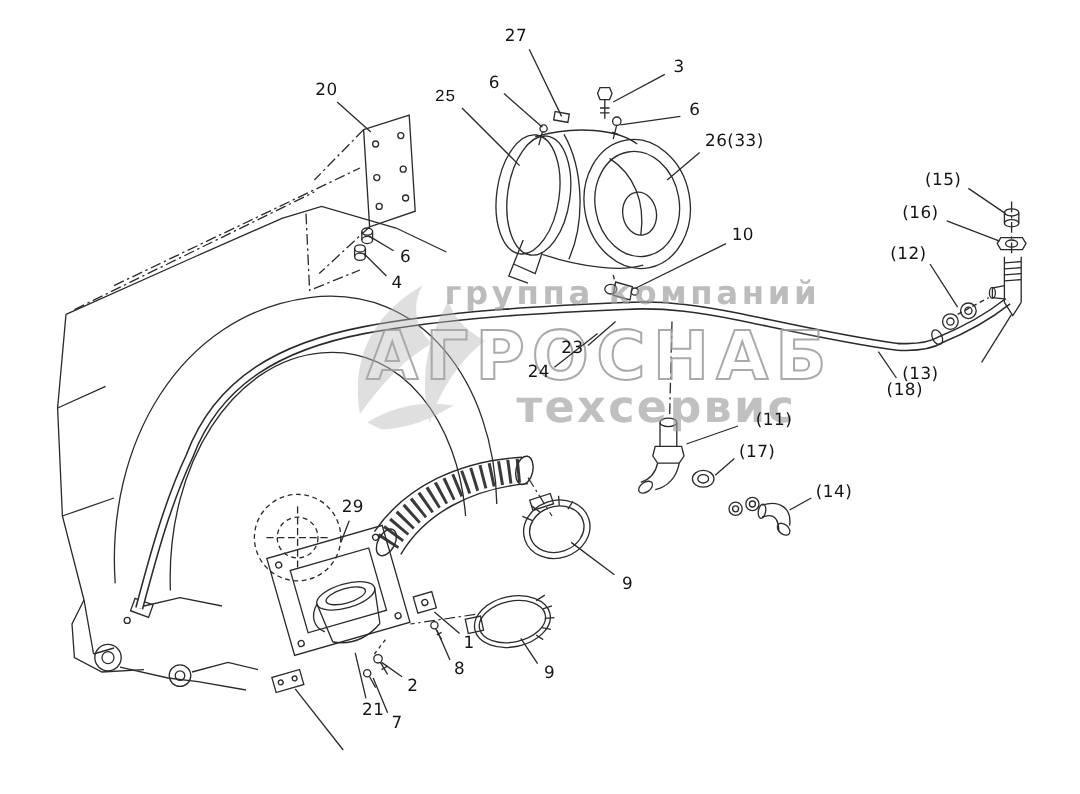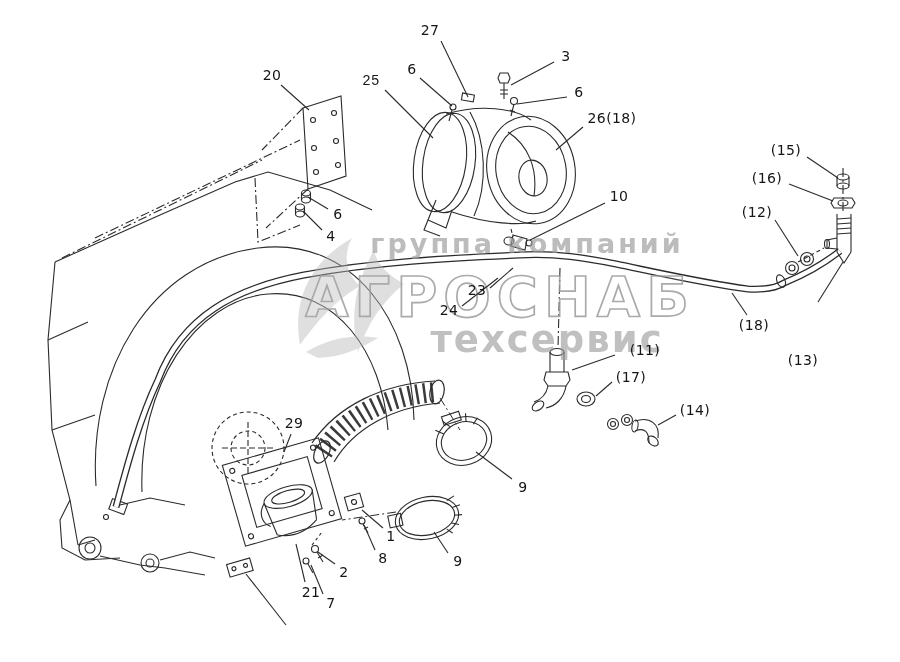--- a/index.html
+++ b/index.html
@@ -279,31 +279,31 @@
       </g>
   </svg>
 
   <div id="label-layer">
       <div class="part-label" style="left: 430px; top: 30px;">27</div>
       <div class="part-label" style="left: 566px; top: 56px;">3</div>
       <div class="part-label" style="left: 412px; top: 69px;">6</div>
       <div class="part-label" style="left: 371px; top: 81px; font-family: Liberation Mono, monospace;">25</div>
       <div class="part-label" style="left: 256px; top: 75px; margin-left: 16px;">20</div>
       <div class="part-label" style="left: 579px; top: 92px;">6</div>
-      <div class="part-label" style="left: 612px; top: 118px;">26(18)</div>
+      <div class="part-label" style="left: 612px; top: 118px;">26(33)</div>
       <div class="part-label" style="left: 338px; top: 214px;">6</div>
       <div class="part-label" style="left: 331px; top: 236px;">4</div>
       <div class="part-label" style="left: 619px; top: 196px;">10</div>
       <div class="part-label" style="left: 786px; top: 150px;">(15)</div>
       <div class="part-label" style="left: 767px; top: 178px;">(16)</div>
       <div class="part-label" style="left: 757px; top: 212px;">(12)</div>
       <div class="part-label" style="left: 477px; top: 290px;">23</div>
       <div class="part-label" style="left: 449px; top: 310px;">24</div>
       <div class="part-label" style="left: 754px; top: 325px;">(18)</div>
-      <div class="part-label" style="left: 803px; top: 312px; margin-top: 48px;">(13)</div>
+      <div class="part-label" style="left: 767px; top: 312px;">(13)</div>
       <div class="part-label" style="left: 635px; top: 350px; padding-left: 20px;">(11)</div>
       <div class="part-label" style="left: 631px; top: 377px;">(17)</div>
       <div class="part-label" style="left: 695px; top: 410px;">(14)</div>
       <div class="part-label" style="left: 294px; top: 423px;">29</div>
       <div class="part-label" style="left: 523px; top: 487px;">9</div>
       <div class="part-label" style="left: 391px; top: 536px;">1</div>
       <div class="part-label" style="left: 383px; top: 558px;">8</div>
       <div class="part-label" style="left: 344px; top: 572px;">2</div>
       <div class="part-label" style="left: 458px; top: 561px;">9</div>
       <div class="part-label" style="left: 311px; top: 592px;">21</div>

